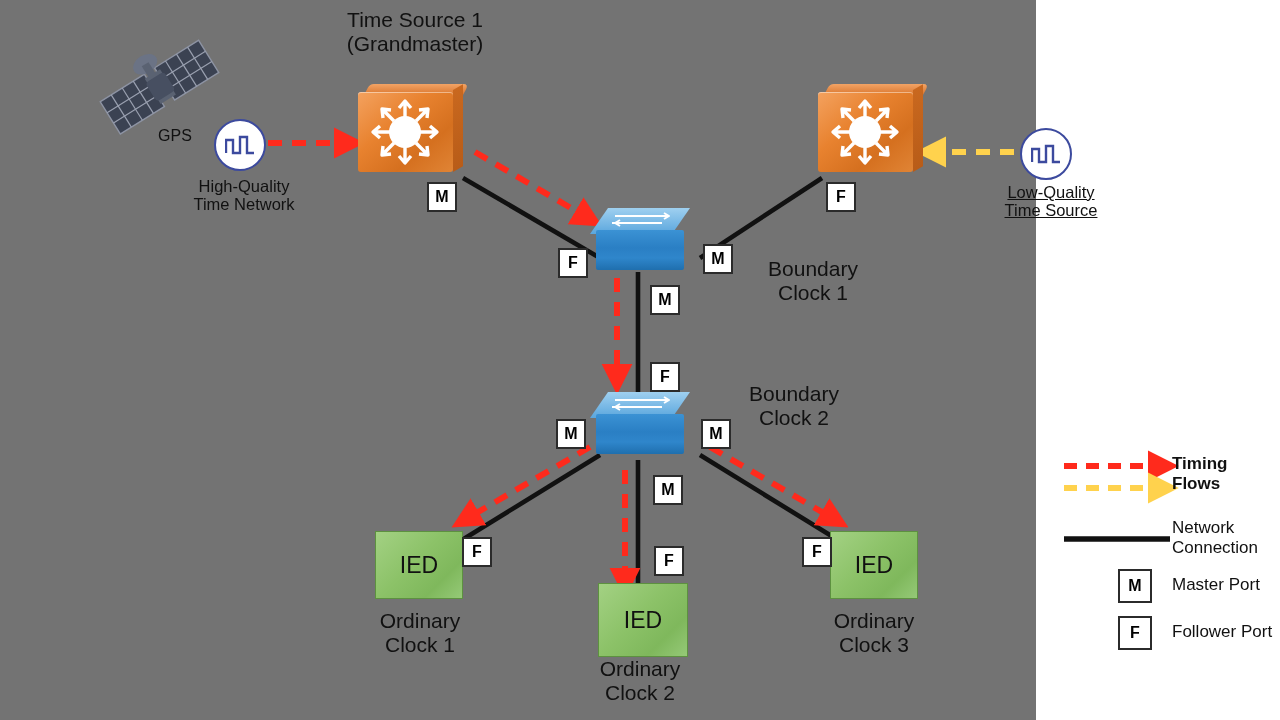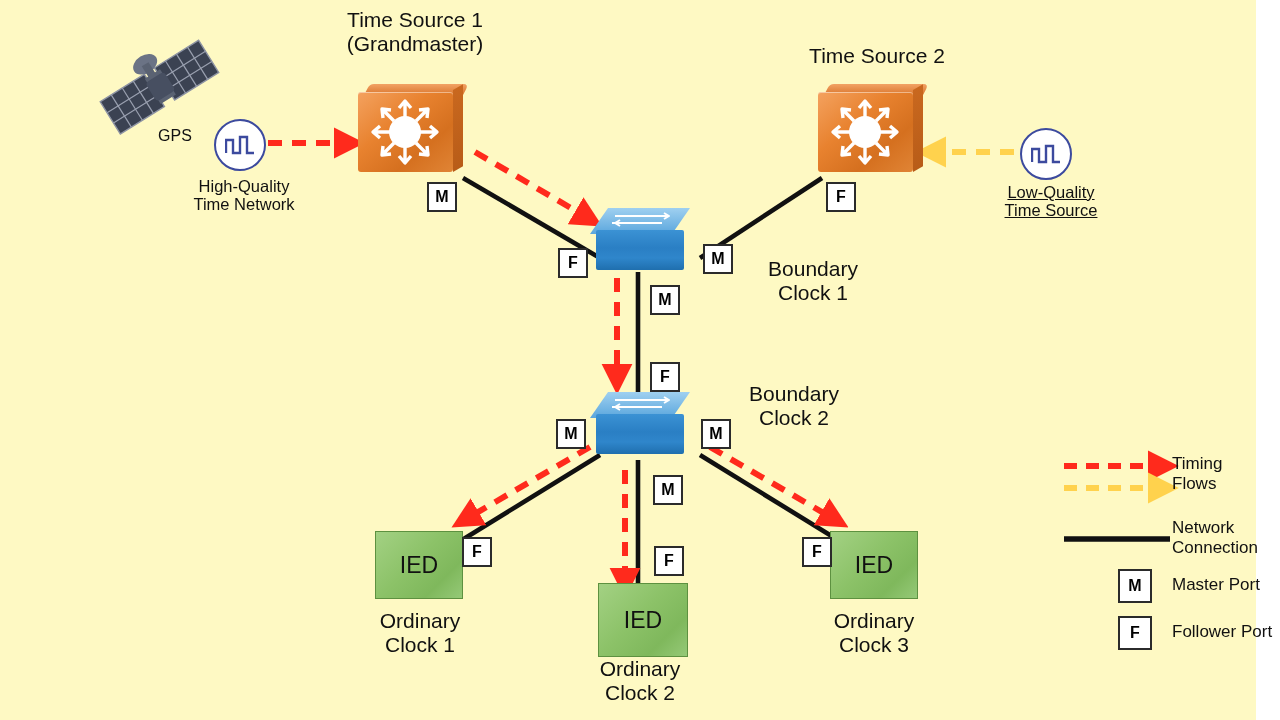--- a/index.html
+++ b/index.html
@@ -1,17 +1,17 @@
 <!DOCTYPE html>
 <html><head>
 <meta charset="utf-8">
 <style>
   html,body{margin:0;padding:0;background:#fff;}
   body{width:1280px;height:720px;overflow:hidden;font-family:"Liberation Sans",sans-serif;color:#000;}
-  #stage{position:relative;width:1256px;height:720px;background:#fef9c3;}
+  #stage{position:relative;width:1036px;height:720px;background:#737373;}
   #wires{position:absolute;left:0;top:0;width:1280px;height:720px;}
   .lbl{position:absolute;text-align:center;line-height:1.12;font-size:21px;color:#111;white-space:pre-line;}
   .lbl.sm{font-size:16.5px;}
   .badge{position:absolute;width:30px;height:30px;background:#fff;border:2.2px solid #2b2b2b;
          display:flex;align-items:center;justify-content:center;font-size:16px;font-weight:bold;color:#000;box-sizing:border-box;}
   
   .router{position:absolute;width:105px;height:88px;}
   .router .top{position:absolute;left:6px;top:0;width:99px;height:11px;
      background:linear-gradient(180deg,#f2a365,#d9752c);border-radius:4px 5px 0 0;
      transform:skewX(-28deg);transform-origin:bottom left;}
@@ -99,21 +99,20 @@
         <rect x="52" y="44" width="18" height="30" fill="#5a6272"></rect>
         <rect x="50" y="48" width="22" height="22" rx="4" fill="#474f61"></rect>
         <ellipse cx="60" cy="32" rx="13" ry="9" fill="#6b7385"></ellipse>
         <rect x="56" y="32" width="8" height="14" fill="#5a6272"></rect>
       </g>
     </g>
   </svg>
 
   <div class="lbl" style="left:300px;top:8px;width:230px;">Time Source 1
 (Grandmaster)</div>
-  <div class="lbl" style="left:762px;top:44px;width:230px;">Time Source 2</div>
   <div class="lbl sm" style="left:140px;top:127px;width:70px;font-size:16px;">GPS</div>
   <div class="lbl sm" style="left:172px;top:177px;width:144px;">High-Quality
 Time Network</div>
   <div class="lbl sm" style="left:978px;top:183px;width:146px;text-decoration:underline;">Low-Quality
 Time Source</div>
   <div class="lbl" style="left:733px;top:257px;width:160px;text-align:center;">Boundary
 Clock 1</div>
   <div class="lbl" style="left:710px;top:382px;width:168px;text-align:center;">Boundary
 Clock 2</div>
   <div class="lbl" style="left:342px;top:609px;width:156px;">Ordinary
@@ -224,21 +223,21 @@
           <path d="M0,0 L5.2,2.6 L0,5.2 z" fill="#FF2A1C"></path>
           </marker>
         <marker id="lgYel" markerWidth="5.2" markerHeight="5.2" refX="2.4" refY="2.6" orient="auto">
           <path d="M0,0 L5.2,2.6 L0,5.2 z" fill="#FFD24D"></path>
           </marker>
       </defs>
       <line x1="14" y1="22" x2="112" y2="22" stroke="#FF2A1C" stroke-width="6" stroke-dasharray="13 9" marker-end="url(#lgRed)"></line>
       <line x1="14" y1="44" x2="112" y2="44" stroke="#FFD24D" stroke-width="6" stroke-dasharray="13 9" marker-end="url(#lgYel)"></line>
       <line x1="14" y1="95" x2="120" y2="95" stroke="#111111" stroke-width="5.5"></line>
     </svg>
-    <div class="lgtxt" style="left:122px;top:10px;width:100px;">Timing
+    <div class="lgtxt" style="left:122px;top:10px;width:100px;font-weight:bold;">Timing
 Flows</div>
     <div class="lgtxt" style="left:122px;top:74px;width:110px;">Network
 Connection</div>
     <div class="lgbox" style="position:absolute;left:68px;top:125px;">M</div>
     <div class="lgtxt" style="left:122px;top:131px;width:120px;">Master Port</div>
     <div class="lgbox" style="position:absolute;left:68px;top:172px;">F</div>
     <div class="lgtxt" style="left:122px;top:178px;width:130px;">Follower Port</div>
   </div>
 
 </div>

